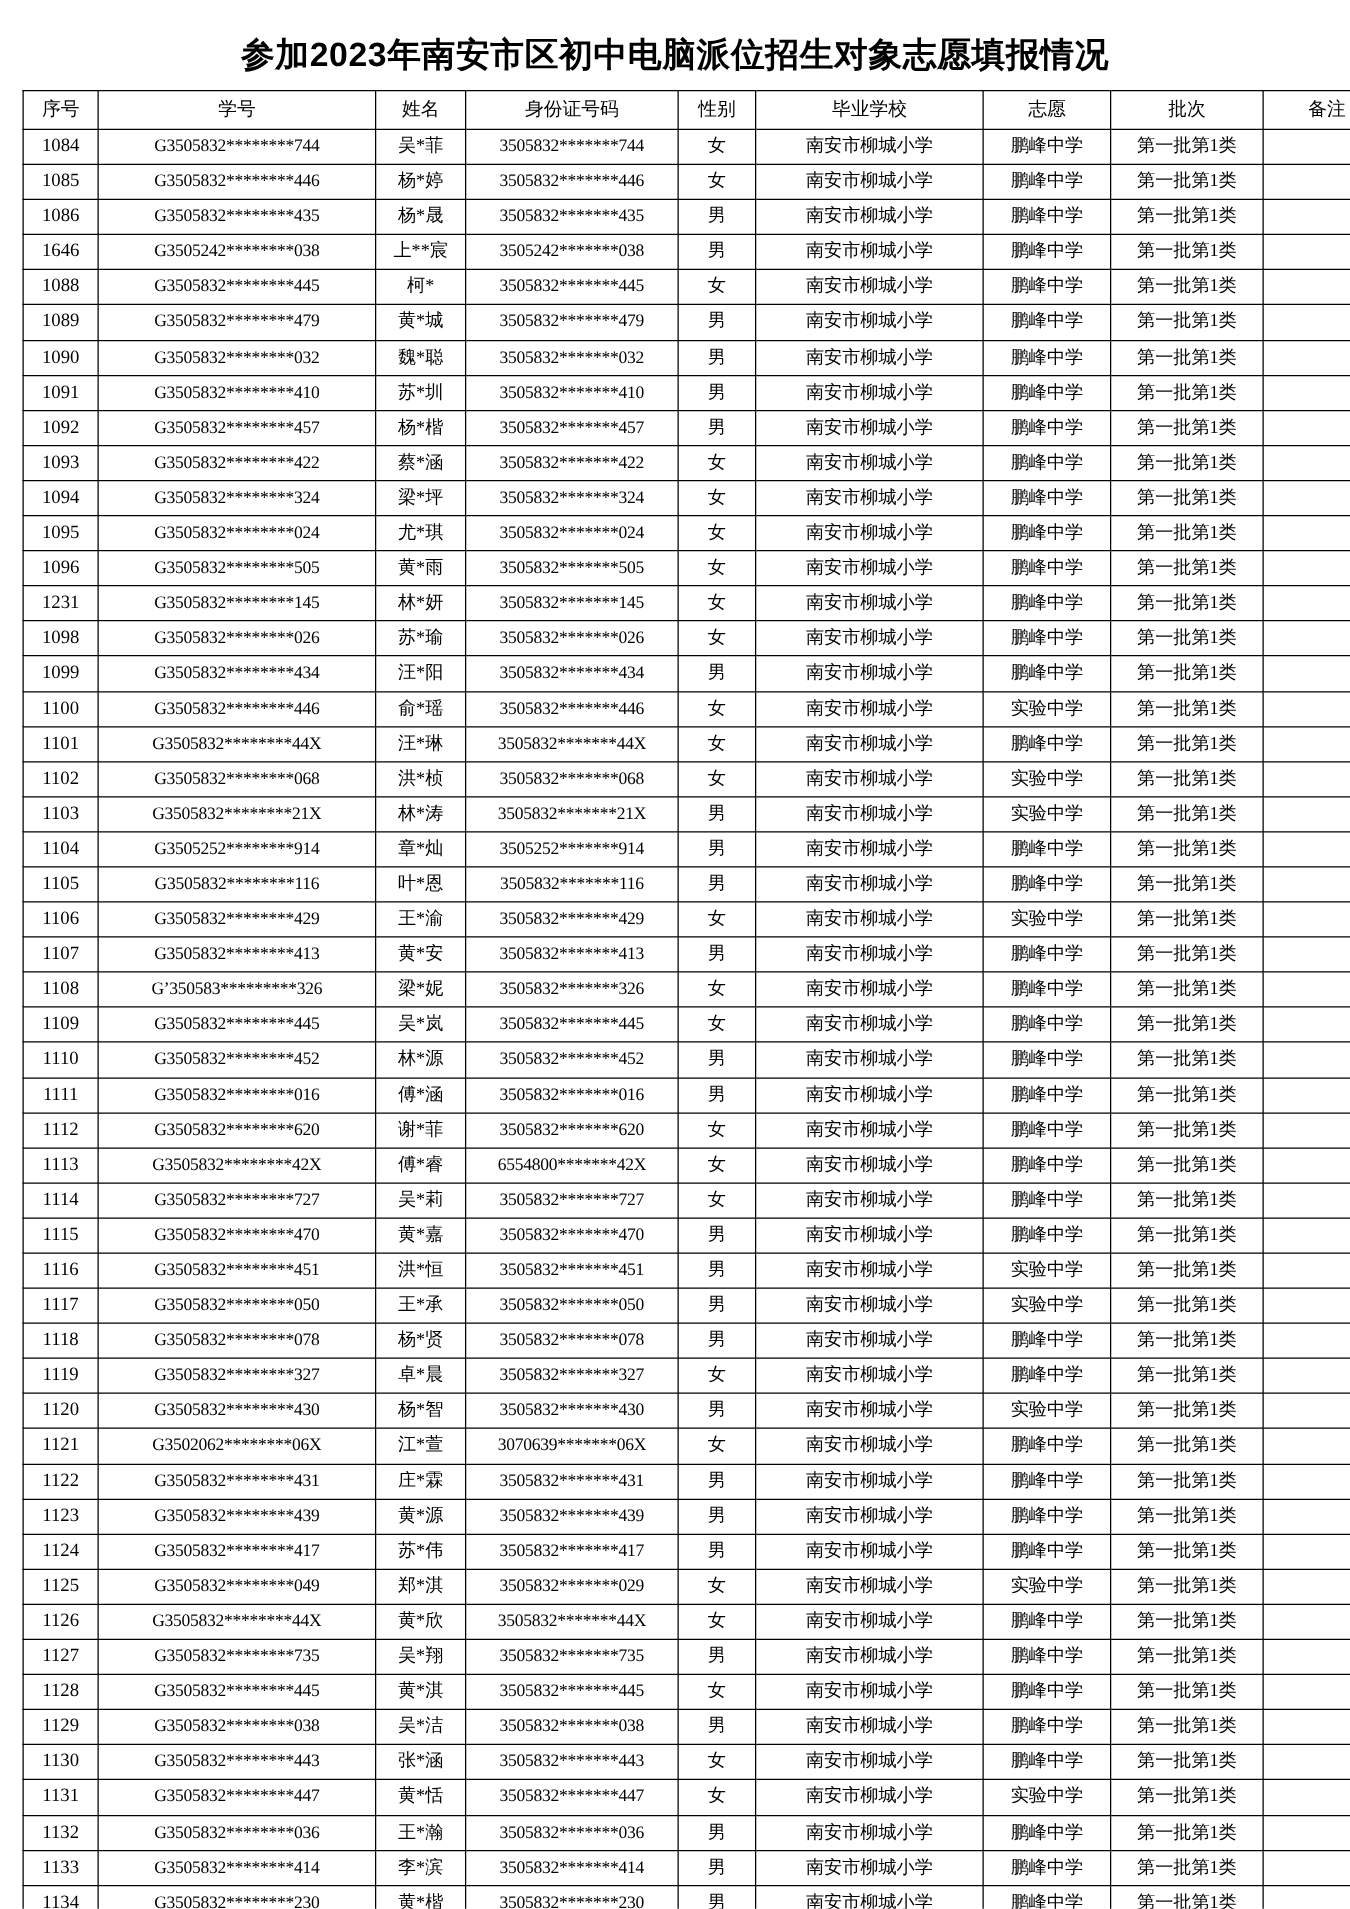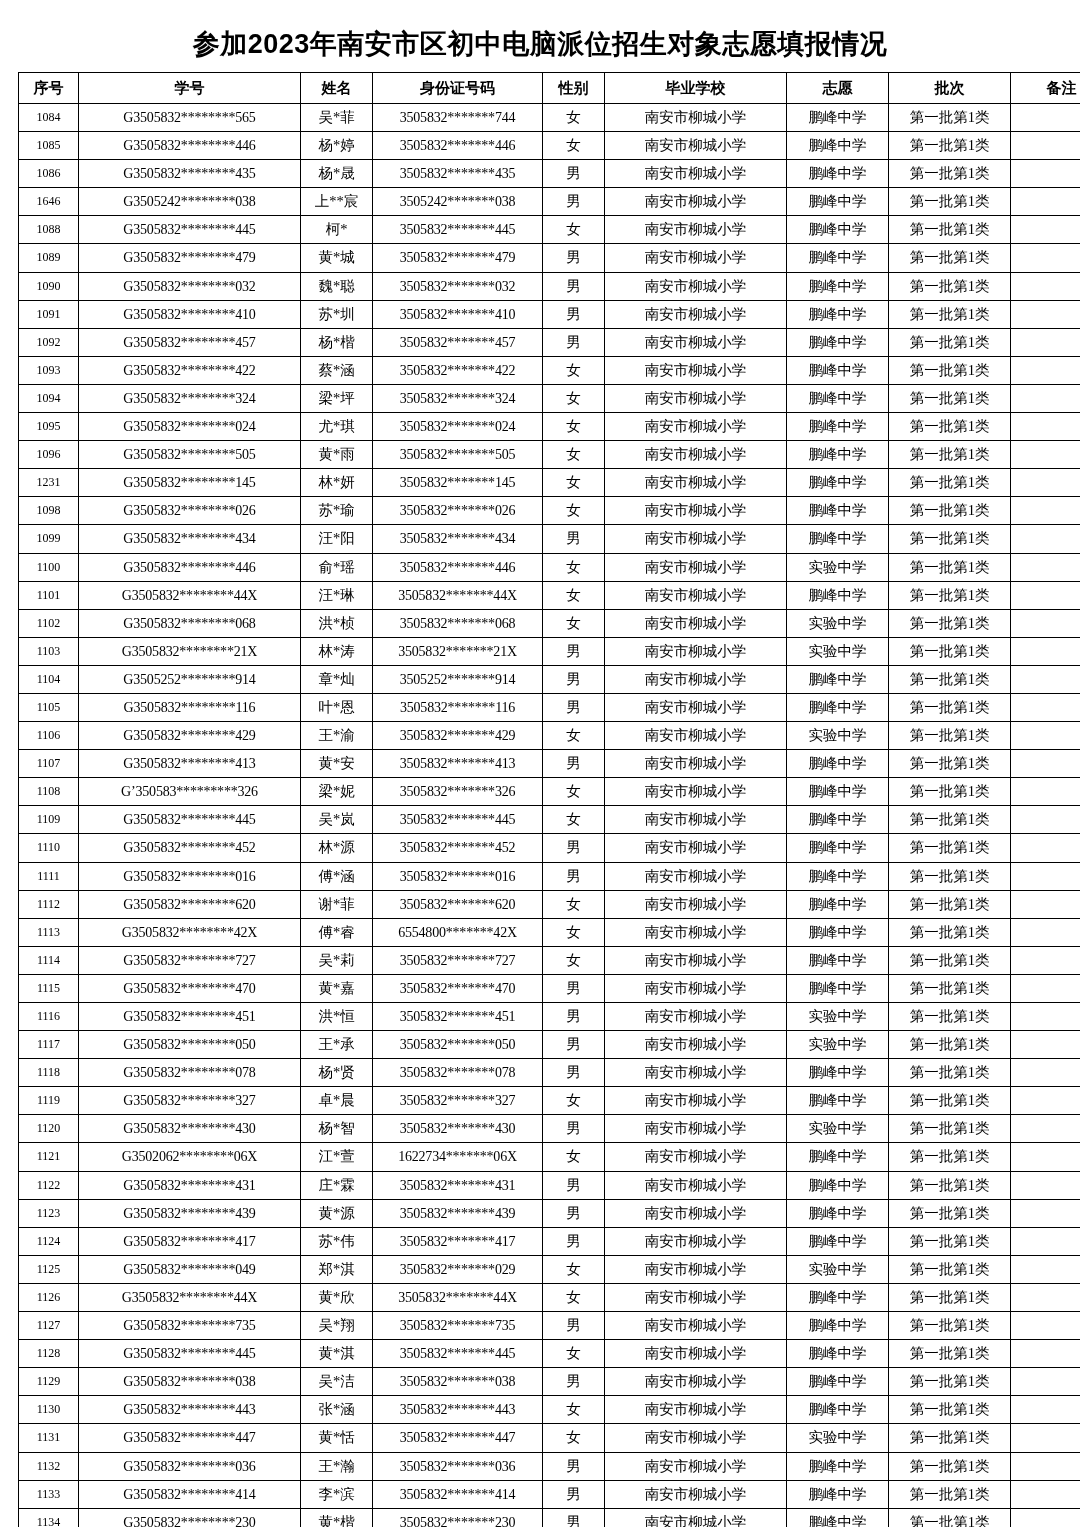--- a/index.html
+++ b/index.html
@@ -39,21 +39,21 @@
     border: 1px solid #000000;
     text-align: center;
     vertical-align: middle;
     padding: 0;
     height: 27.1px;
     line-height: 27.1px;
     white-space: nowrap;
     overflow: hidden;
   }
   table.main thead th {
-    font-weight: bold;
+    font-weight: normal;
     font-size: 15px;
     height: 30px;
     line-height: 30px;
   }
   
   col.c-idx    { width: 60px; }
   col.c-sno    { width: 222px; }
   col.c-name   { width: 72px; }
   col.c-id     { width: 170px; }
   col.c-sex    { width: 62px; }
@@ -63,21 +63,21 @@
   col.c-note   { width: 102px; }
 
   td.sno, td.id {
     font-family: "Liberation Serif", "DejaVu Serif", serif;
     font-size: 14px;
     letter-spacing: -0.2px;
   }
   td.name, td.school, td.wish, td.batch, td.note, td.sex {
     font-size: 14.5px;
   }
-  td.idx { font-size: 12px; }
+  td.idx { font-size: 15px; }
 </style>
 </head>
 <body>
 
 <div class="page">
 
   <div class="doc-title">参加2023年南安市区初中电脑派位招生对象志愿填报情况</div>
 
   <table class="main">
     <colgroup>
@@ -100,21 +100,21 @@
         <th>性别</th>
         <th>毕业学校</th>
         <th>志愿</th>
         <th>批次</th>
         <th>备注</th>
       </tr>
     </thead>
     <tbody id="tbody">
         <tr>
           <td class="idx">1084</td>
-          <td class="sno">G3505832********565</td>
+          <td class="sno">G3505832********744</td>
           <td class="name">吴*菲</td>
           <td class="id">3505832*******744</td>
           <td class="sex">女</td>
           <td class="school">南安市柳城小学</td>
           <td class="wish">鹏峰中学</td>
           <td class="batch">第一批第1类</td>
           <td class="note"></td>
         </tr>
         <tr>
           <td class="idx">1085</td>
@@ -509,21 +509,21 @@
           <td class="sex">男</td>
           <td class="school">南安市柳城小学</td>
           <td class="wish">实验中学</td>
           <td class="batch">第一批第1类</td>
           <td class="note"></td>
         </tr>
         <tr>
           <td class="idx">1121</td>
           <td class="sno">G3502062********06X</td>
           <td class="name">江*萱</td>
-          <td class="id">1622734*******06X</td>
+          <td class="id">3070639*******06X</td>
           <td class="sex">女</td>
           <td class="school">南安市柳城小学</td>
           <td class="wish">鹏峰中学</td>
           <td class="batch">第一批第1类</td>
           <td class="note"></td>
         </tr>
         <tr>
           <td class="idx">1122</td>
           <td class="sno">G3505832********431</td>
           <td class="name">庄*霖</td>

